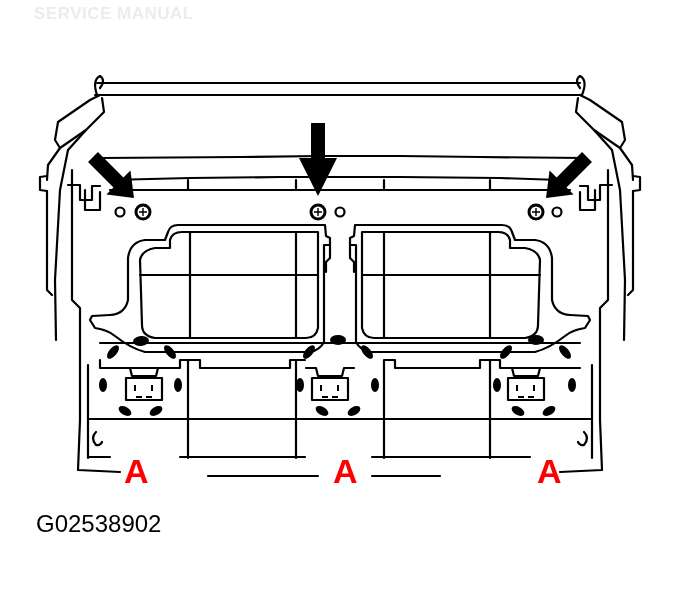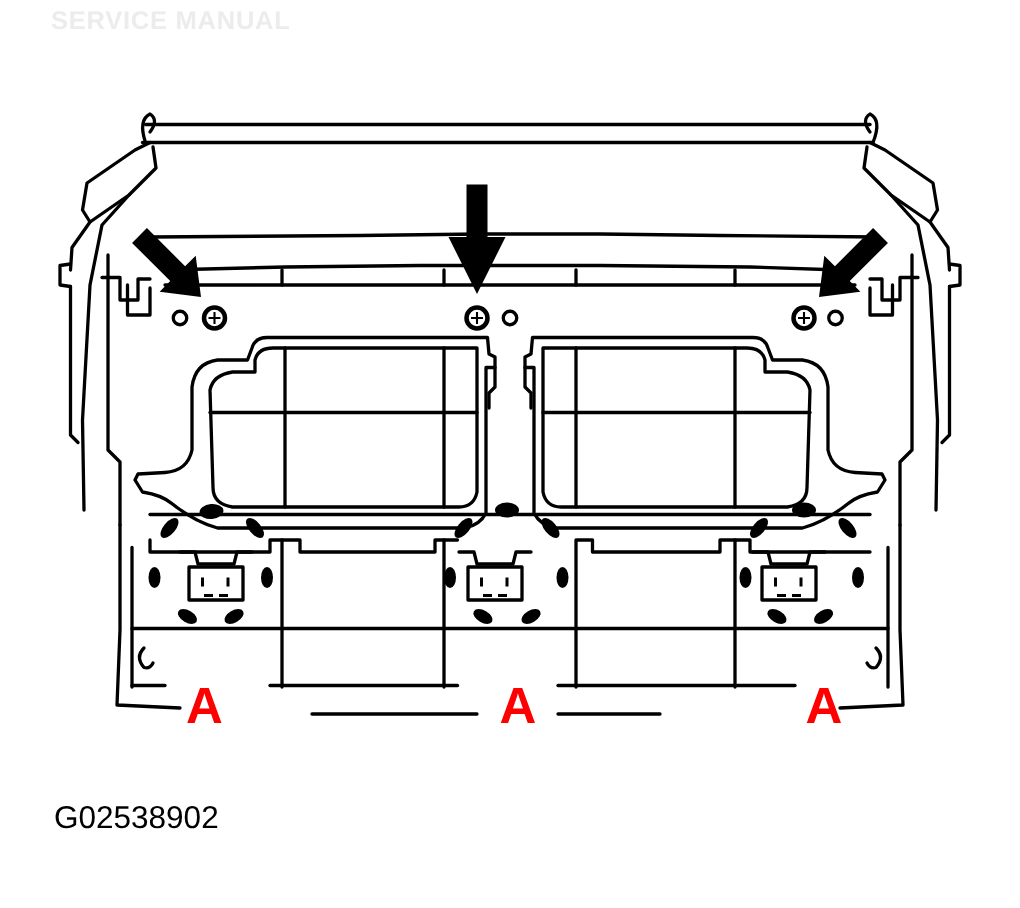--- a/index.html
+++ b/index.html
@@ -35,23 +35,23 @@
       position: absolute;
       font-family: "Liberation Sans", sans-serif;
       font-weight: bold;
       font-size: 34px;
       line-height: 34px;
       color: #ff0000;
     }
     .figure-id {
       position: absolute;
       left: 36px;
-      top: 534px;
-      font-family: "Liberation Sans", sans-serif;
-      font-size: 21px;
+      top: 510px;
+      font-family: "Liberation Sans", sans-serif;
+      font-size: 24px;
       color: #000000;
       text-align: center;
     }
   </style>
 </head>
 <body>
 
 <div class="watermark">SERVICE MANUAL</div>
 
 <svg class="diagram" viewBox="0 0 680 500" xmlns="http://www.w3.org/2000/svg">

